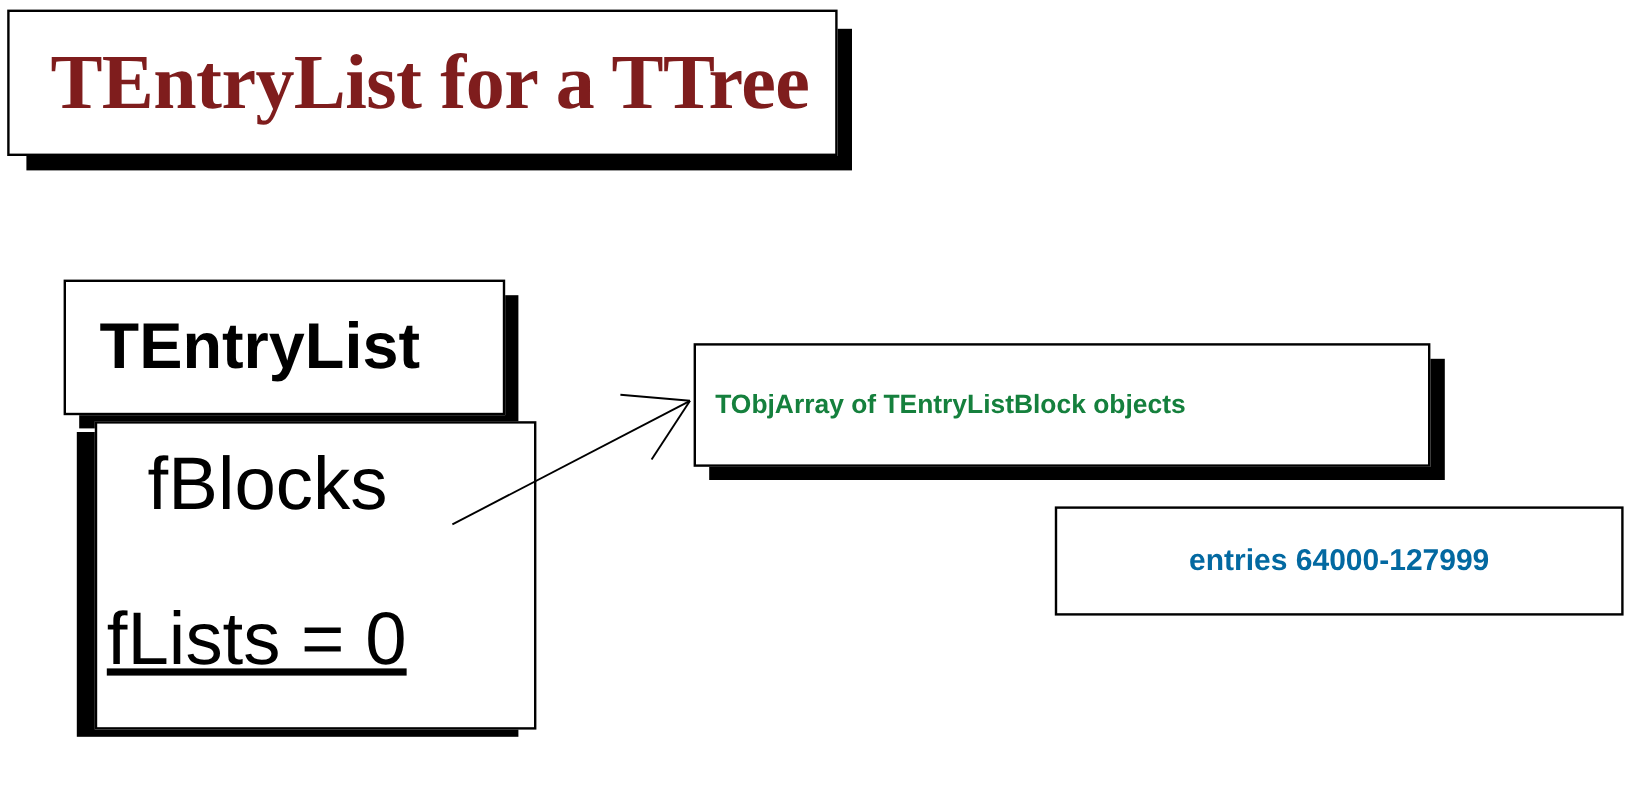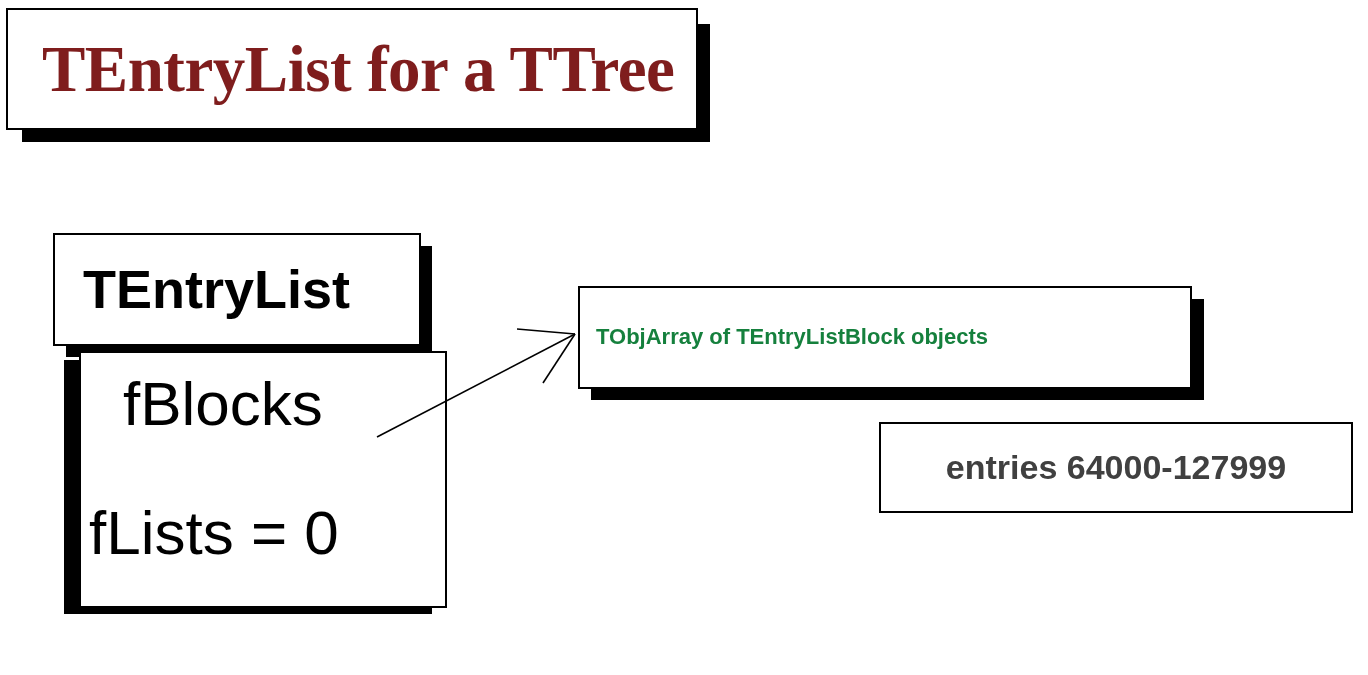--- a/index.html
+++ b/index.html
@@ -109,20 +109,21 @@
   }
   #flists-text {
     position: absolute;
     left: 8px;
     top: 147px;
     color: #000000;
     font-weight: normal;
     font-size: 62px;
     line-height: 1.05;
     white-space: nowrap;
+    text-decoration: underline;
   }
 
   
   #tobjarray-box {
     left: 578px;
     top: 286px;
     width: 614px;
     height: 103px;
     padding-left: 16px;
   }
@@ -156,23 +157,23 @@
     white-space: nowrap;
   }
   #block-right-box {
     left: 879px;
     top: 422px;
     width: 474px;
     height: 91px;
     justify-content: center;
   }
   #block-right-text {
-    color: #404040;
-    font-weight: bold;
-    font-size: 34px;
+    color: #0369a1;
+    font-weight: bold;
+    font-size: 25px;
     line-height: 1.1;
     white-space: nowrap;
   }
 
   
   #connector-arrow {
     position: absolute;
     left: 0;
     top: 0;
     width: 1368px;

